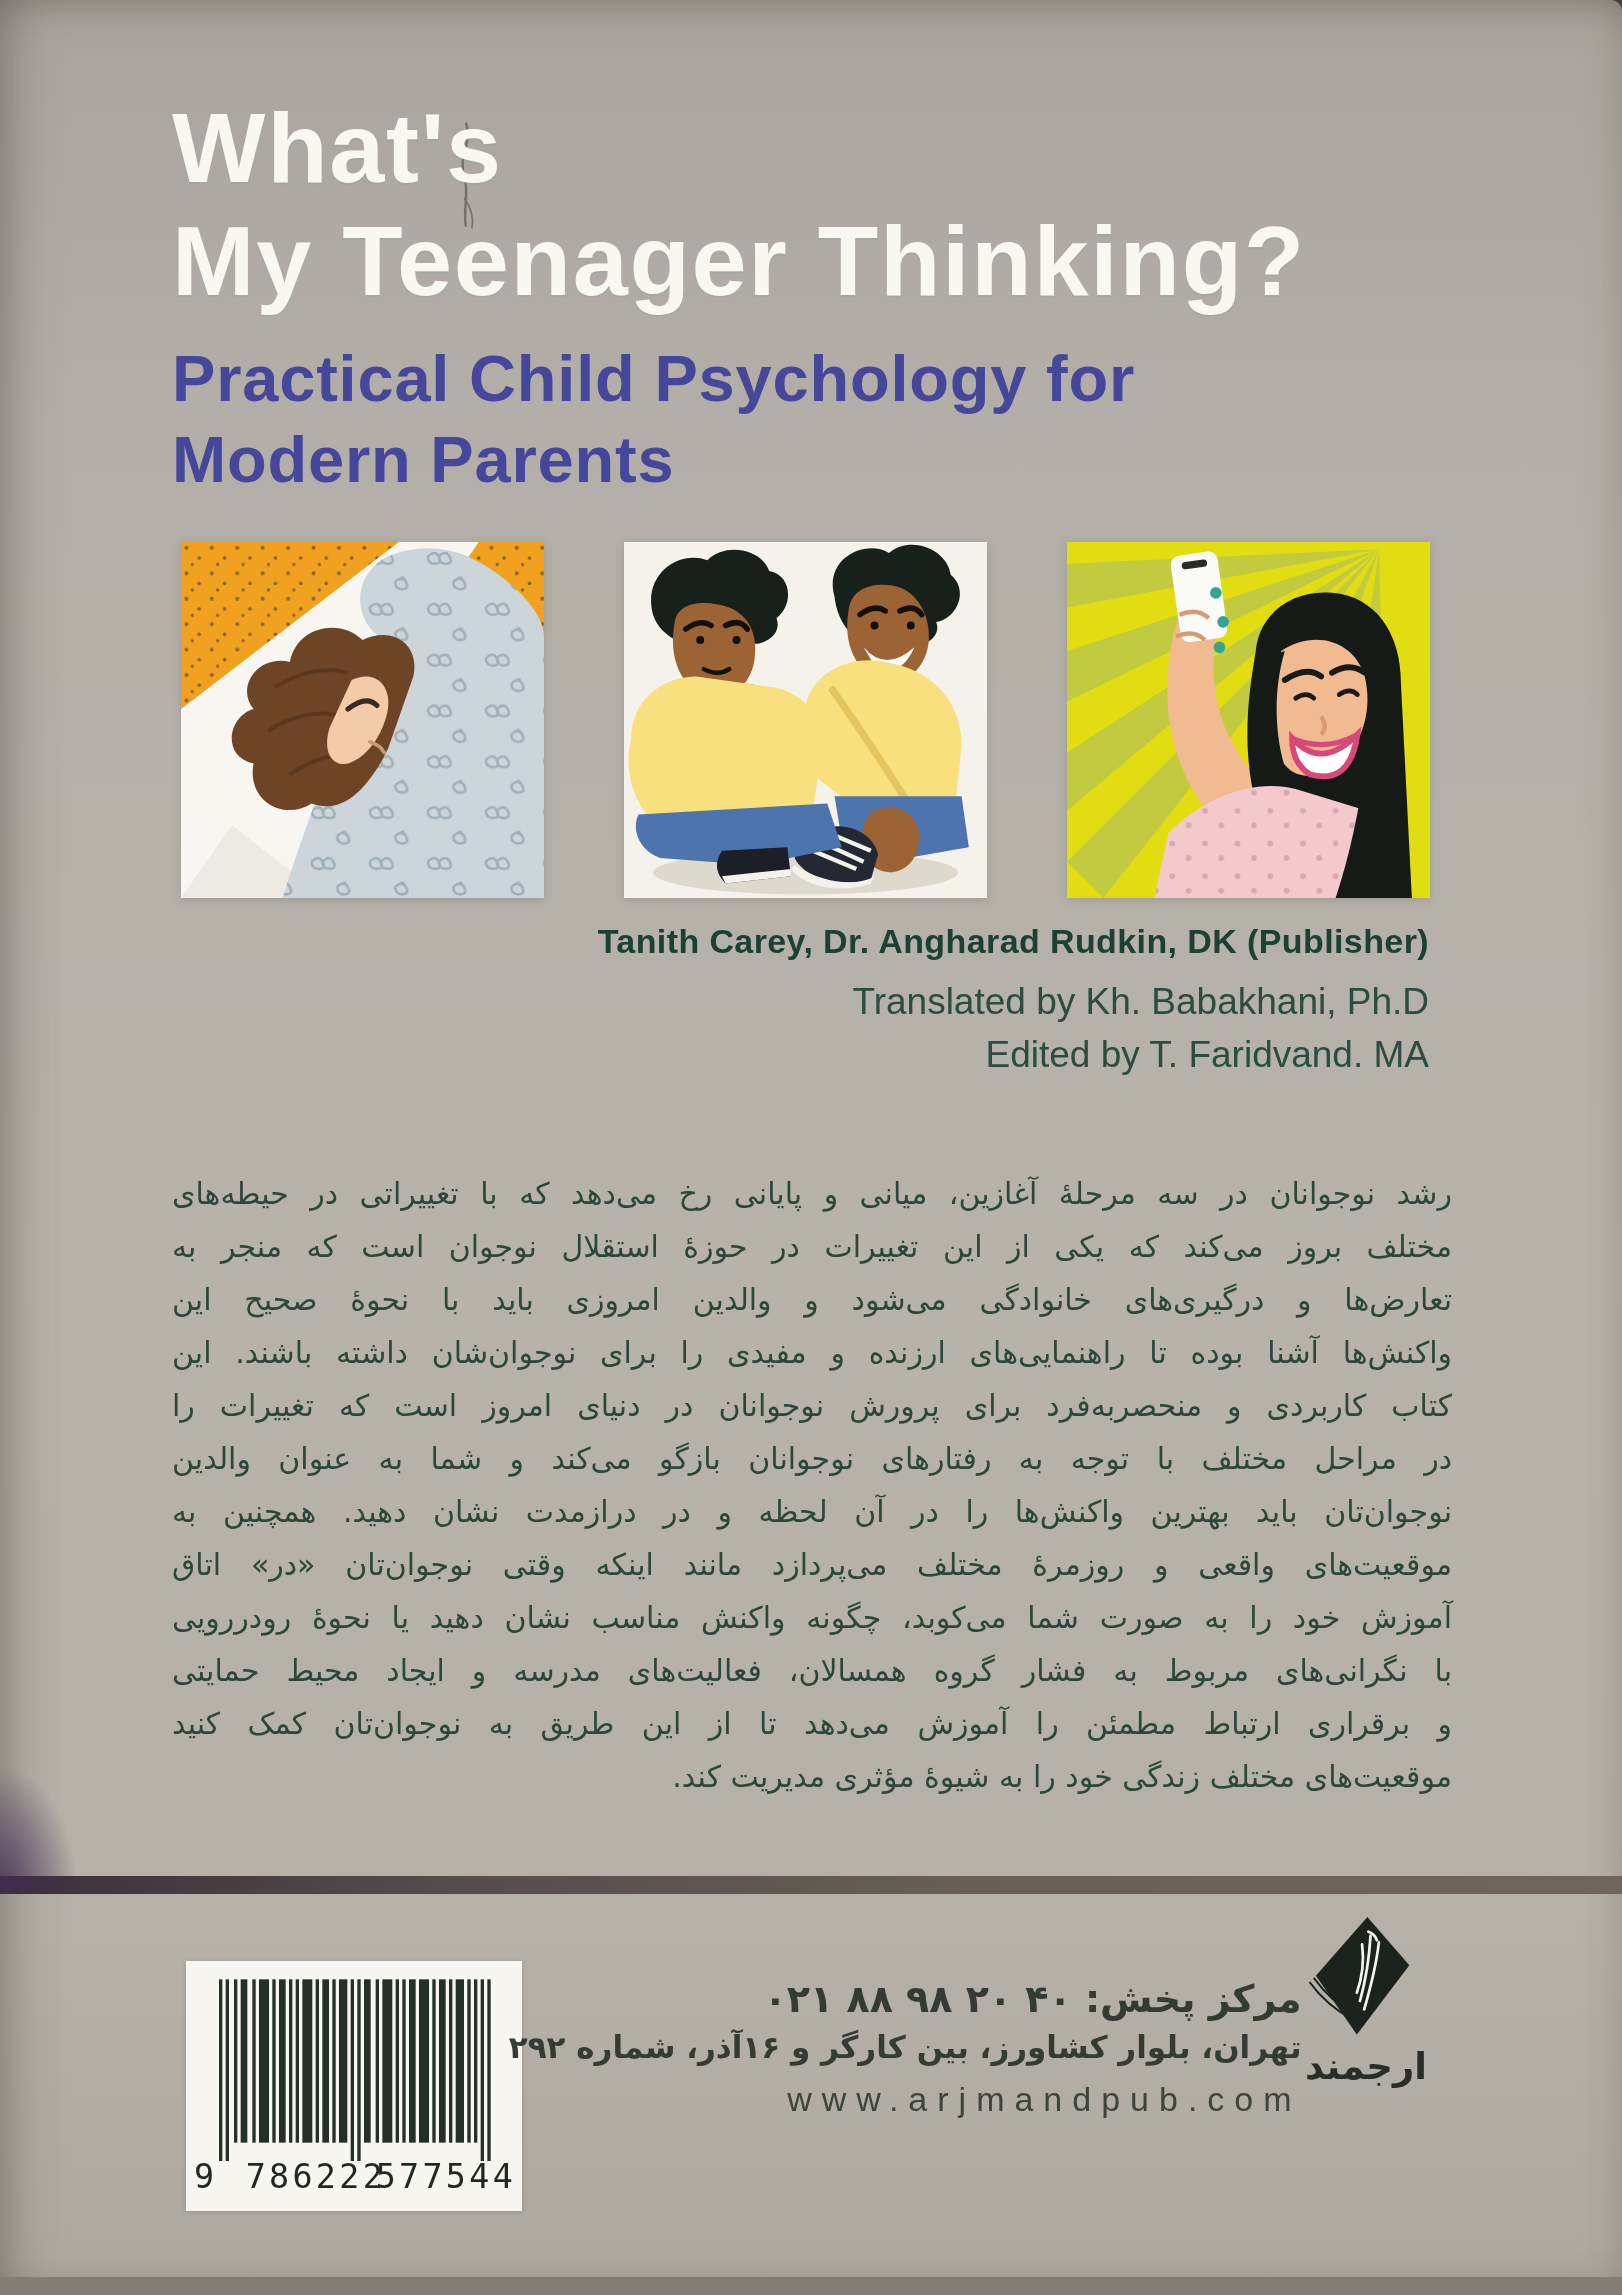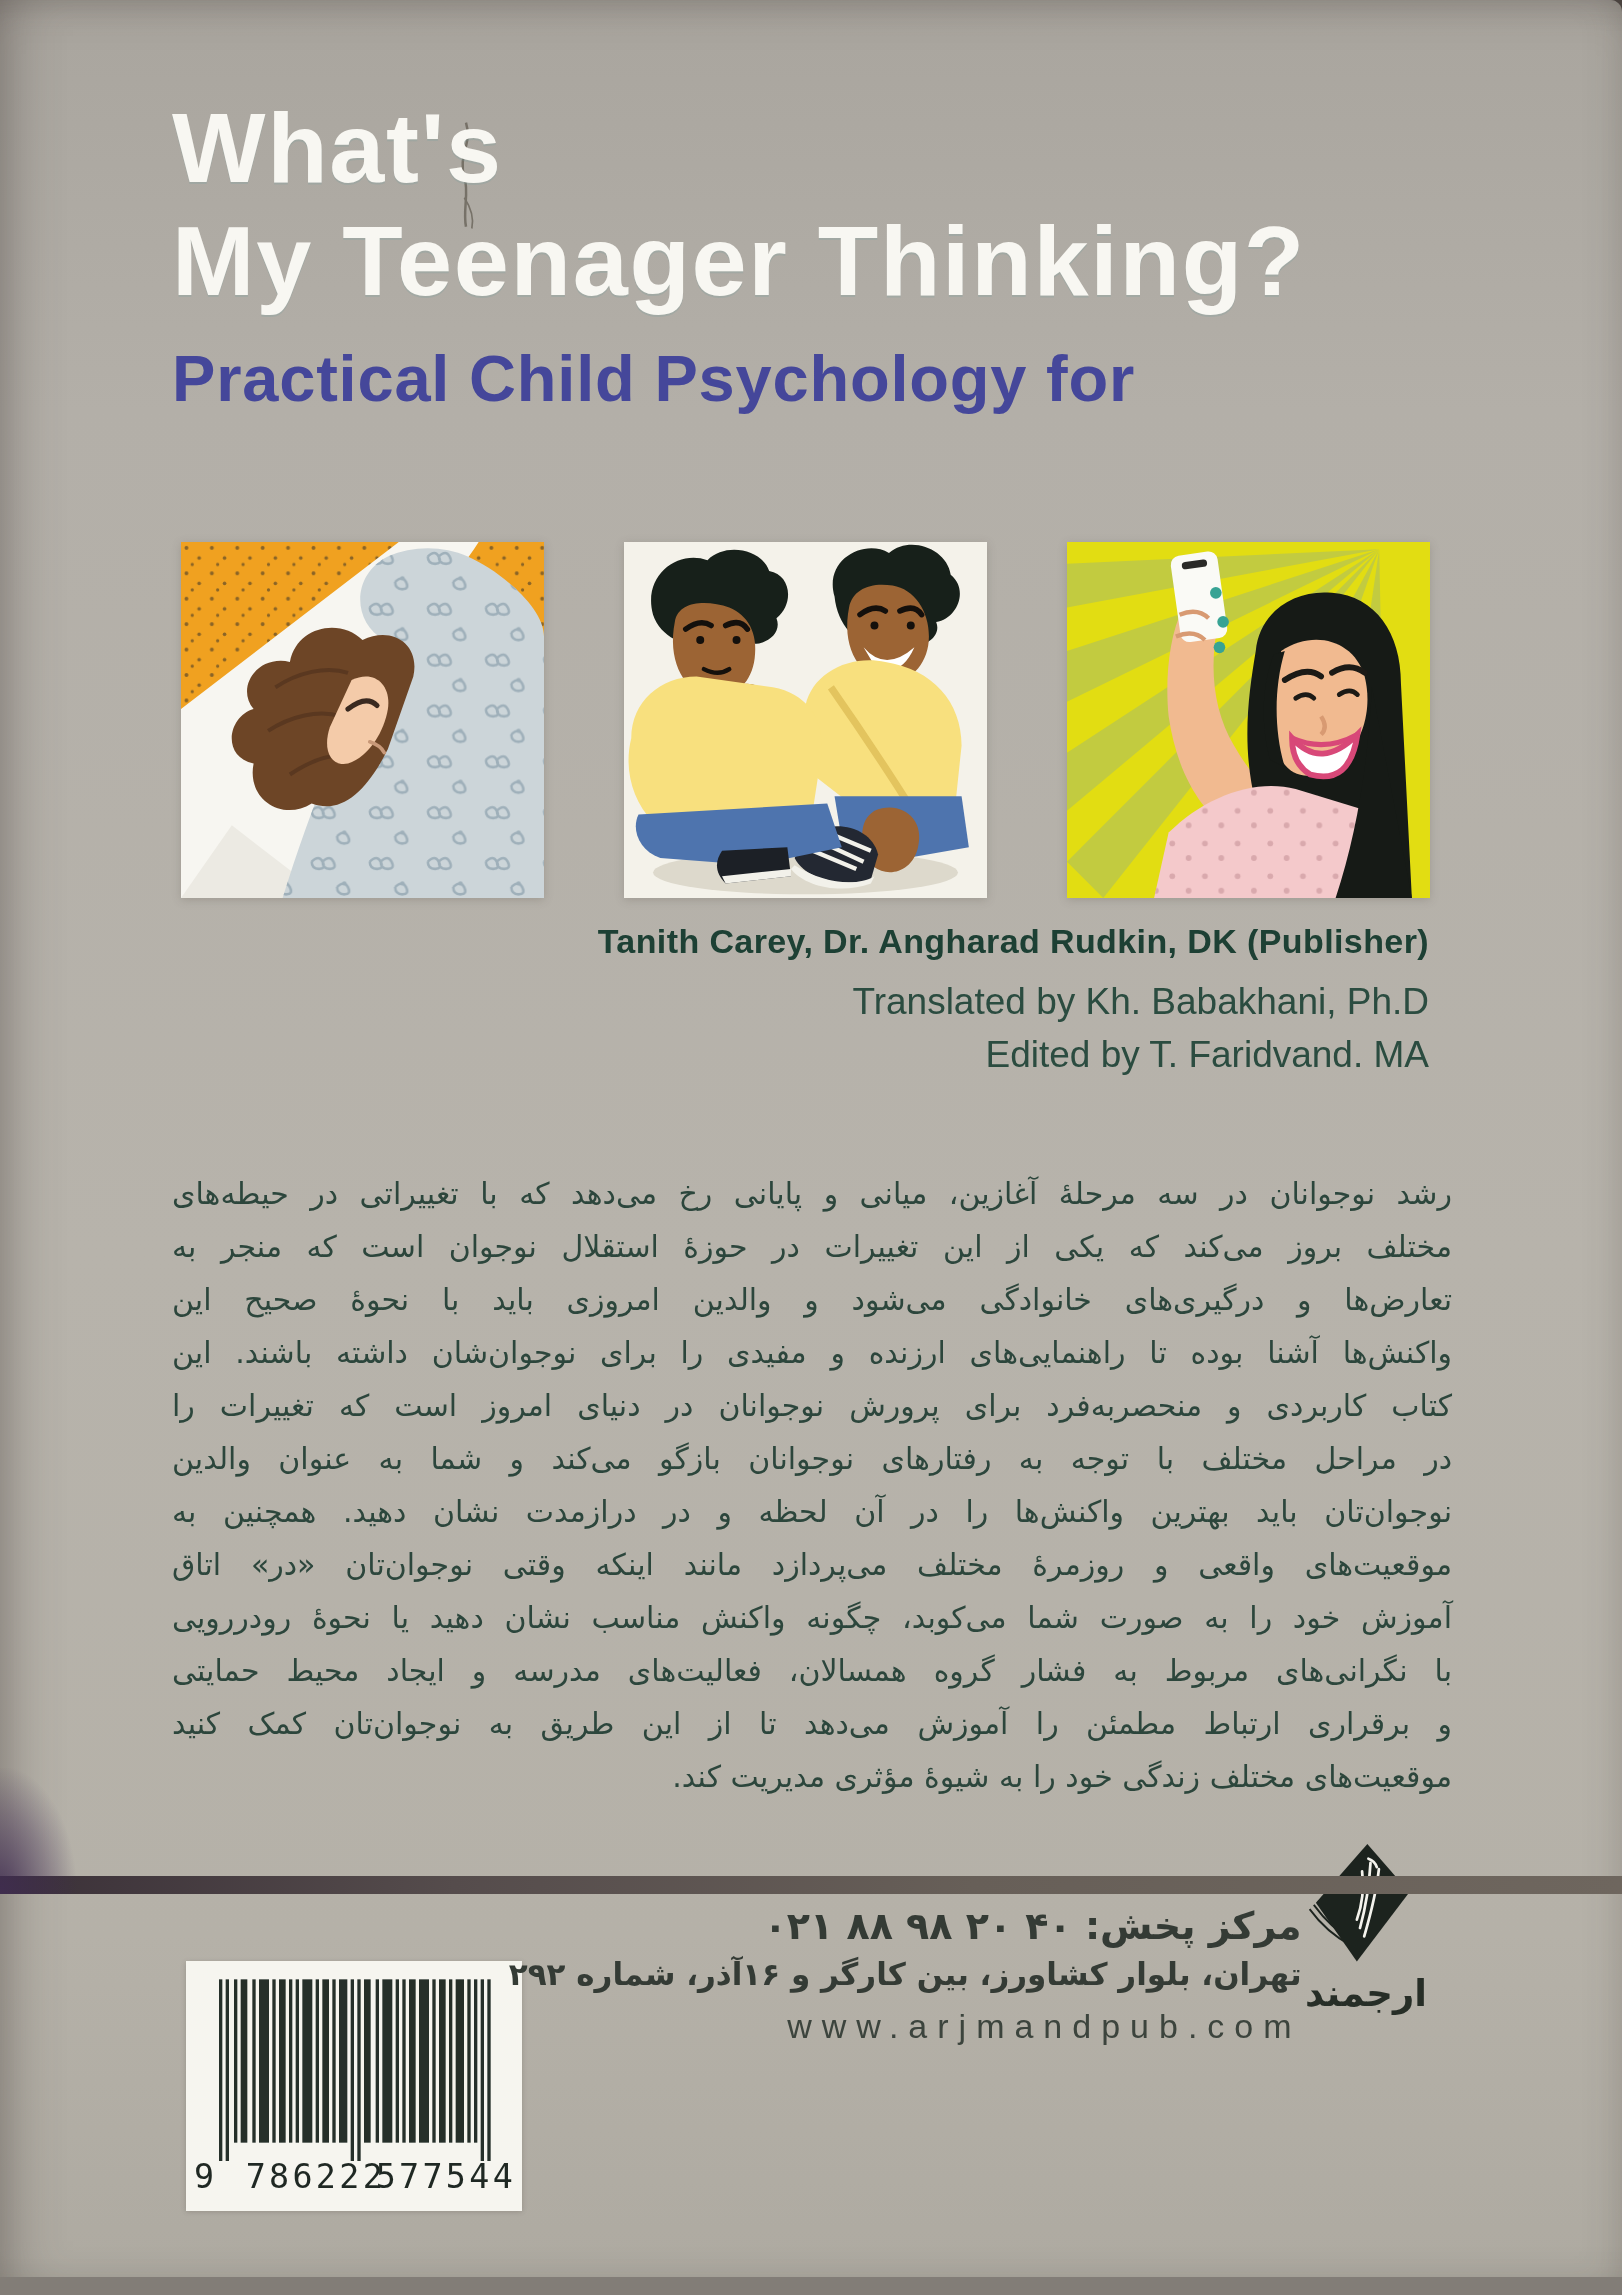--- a/index.html
+++ b/index.html
@@ -43,21 +43,21 @@
              color:#2c463c; font-size:30px; line-height:53px; }
   .fa-line { text-align:justify; text-align-last:justify; white-space:nowrap; }
   .fa-line:last-child { text-align-last:right; }
 
   
   .barcode { position:absolute; left:186px; top:1961px; width:336px; height:250px;
              background:#f6f5ef; box-shadow:0 0.8px 5px rgba(80,72,66,.3); }
   .barcode svg { display:block; width:100%; height:100%; }
 
   
-  .publisher { position:absolute; right:186px; top:1844px; display:flex; align-items:flex-start; }
+  .publisher { position:absolute; right:186px; top:1917px; display:flex; align-items:flex-start; }
   .pub-text { text-align:right; direction:rtl; font-family:"DejaVu Sans", sans-serif;
               color:#343b35; margin-top:60px; }
   .pub-phone { font-size:38px; font-weight:bold; line-height:44px; }
   .pub-phone .num { unicode-bidi:embed; }
   .pub-address { font-size:31px; font-weight:bold; margin-top:6.7px; line-height:39px; }
   .pub-web { direction:ltr; font-family:"Liberation Sans", sans-serif; font-weight:normal;
              font-size:34px; letter-spacing:10px; margin-top:13.4px; color:#3c443d; }
   .pub-logo { width:109px; margin-right:22px; margin-left:3.4px; text-align:center; }
   .pub-logo svg { display:block; width:106px; height:126px; margin:0 auto; }
   .logo-word { font-family:"DejaVu Sans", sans-serif; font-weight:bold;
@@ -74,20 +74,21 @@
       <path d="M28,95 C34,104 40,118 37,132" fill="none" stroke="#4a4438" stroke-width="2"></path>
     </svg>
 
     <div class="title">
       <div>What's</div>
       <div>My Teenager Thinking?</div>
     </div>
 
     <div class="subtitle">
       <div>Practical Child Psychology for</div>
+      <div>Modern Parents</div>
     </div>
 
     <div class="illos">
 
       <div class="illo">
         <svg viewBox="0 0 100 98" preserveAspectRatio="none">
           <defs>
             <pattern id="speck" width="7" height="7" patternUnits="userSpaceOnUse">
               <circle cx="1.5" cy="1.6" r="0.55" fill="#8a6426"></circle>
               <circle cx="5.0" cy="4.4" r="0.50" fill="#8a6426"></circle>

